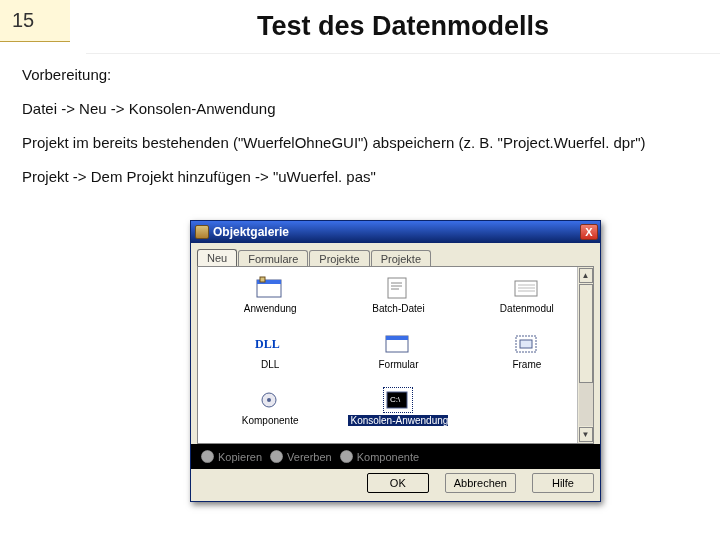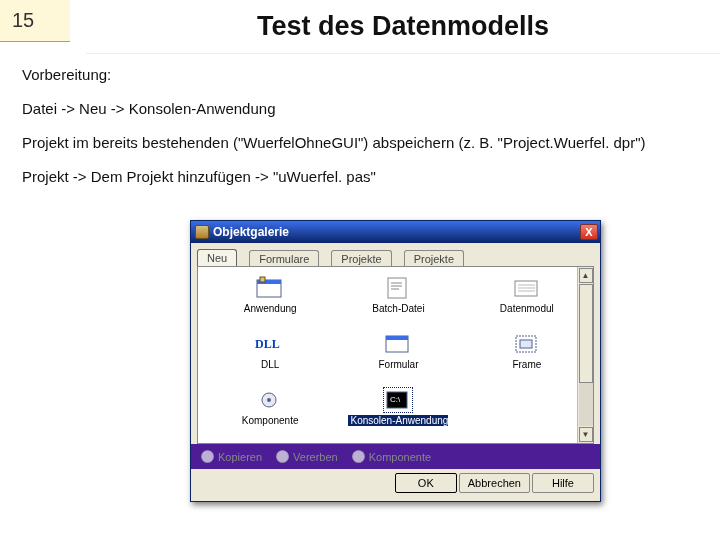--- a/index.html
+++ b/index.html
@@ -46,21 +46,21 @@
   }
   .titlebar .txt{font-weight:bold;font-size:12px;}
   .titlebar .left{display:flex;align-items:center;}
   .close-btn{
     width:18px;height:16px;background:linear-gradient(#f08070,#d03020);
     border:1px solid #803020;border-radius:2px;color:#fff;
     display:flex;align-items:center;justify-content:center;font-size:11px;font-weight:bold;
     line-height:1;
   }
   .tabs{
-    display:flex;align-items:center;gap:12px;padding:6px 6px 0 6px;
+    display:flex;align-items:center;gap:1px;padding:6px 6px 0 6px;
     background:#ece9d8;font-size:11px;
   }
   .tab{
     padding:2px 9px;border:1px solid #888;border-bottom:none;
     border-radius:3px 3px 0 0;background:#ece9d8;position:relative;top:1px;
     color:#444;
   }
   .tab.active{background:#f6f3e9;border-color:#666;font-weight:normal;top:0;z-index:2;}
   .tab-panel{
     margin:0 6px;background:#fff;border:1px solid #888;
@@ -76,28 +76,28 @@
   }
   .ico{
     width:30px;height:26px;margin-bottom:2px;display:flex;align-items:center;justify-content:center;
   }
   .ico svg{display:block;}
   .ico-label{white-space:nowrap;max-width:100px;overflow:hidden;}
   .selected .ico-label{background:#0a246a;color:#fff;padding:0 2px;}
   .selected .ico-box{border:1px dotted #0a246a;}
   
   .radios{
-    display:flex;gap:14px;padding:6px 10px 6px 10px;background:#4c1d95;
+    display:flex;gap:8px;padding:6px 10px 6px 10px;background:#000000;
     font-size:11px;color:#888;
   }
   .radios label{display:flex;align-items:center;gap:4px;}
   .radios input[type=radio]{margin:0;}
   
   .buttons{
-    display:flex;justify-content:flex-end;gap:2px;padding:4px 6px 8px 6px;background:#ece9d8;
+    display:flex;justify-content:flex-end;gap:16px;padding:4px 6px 8px 6px;background:#ece9d8;
   }
   .btn{
     min-width:62px;height:20px;padding:0 8px;font-size:11px;
     background:#ece9d8;border:1px solid #888;border-radius:2px;
     display:flex;align-items:center;justify-content:center;
   }
   .btn.default{border:1px solid #000;}
   
   .sb{
     position:absolute;right:0;top:0;bottom:0;width:16px;background:#ece9d8;

